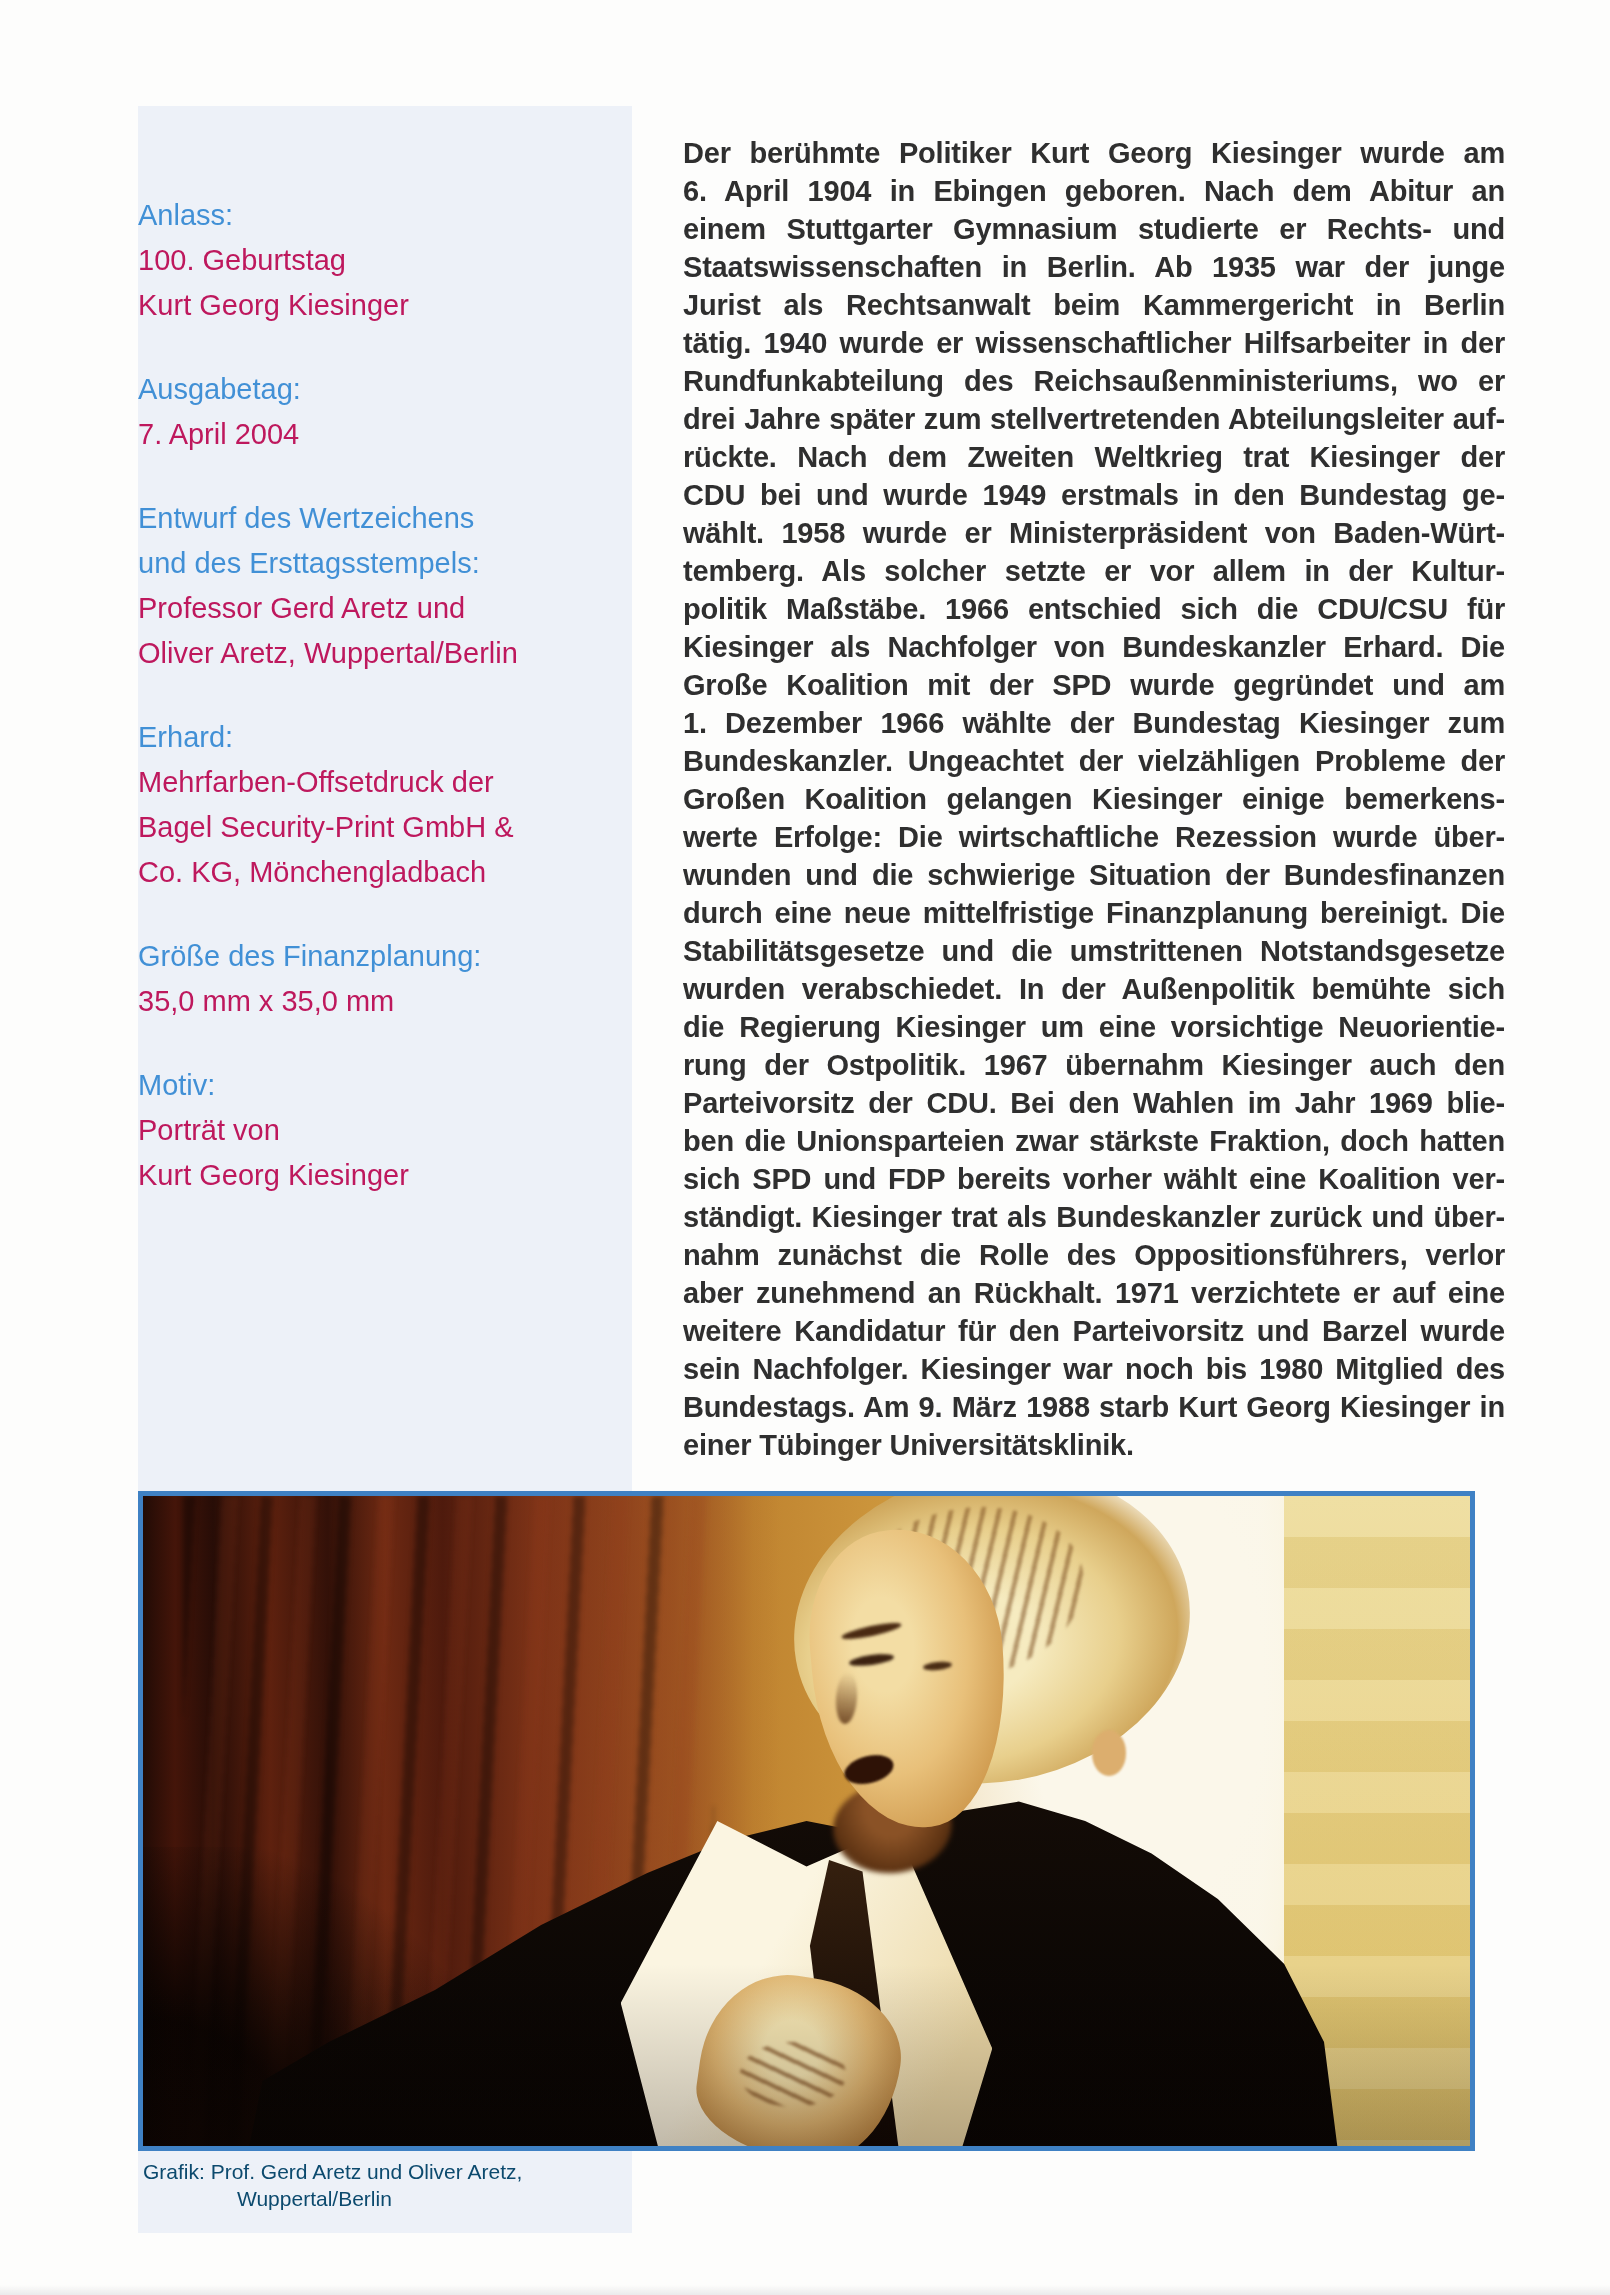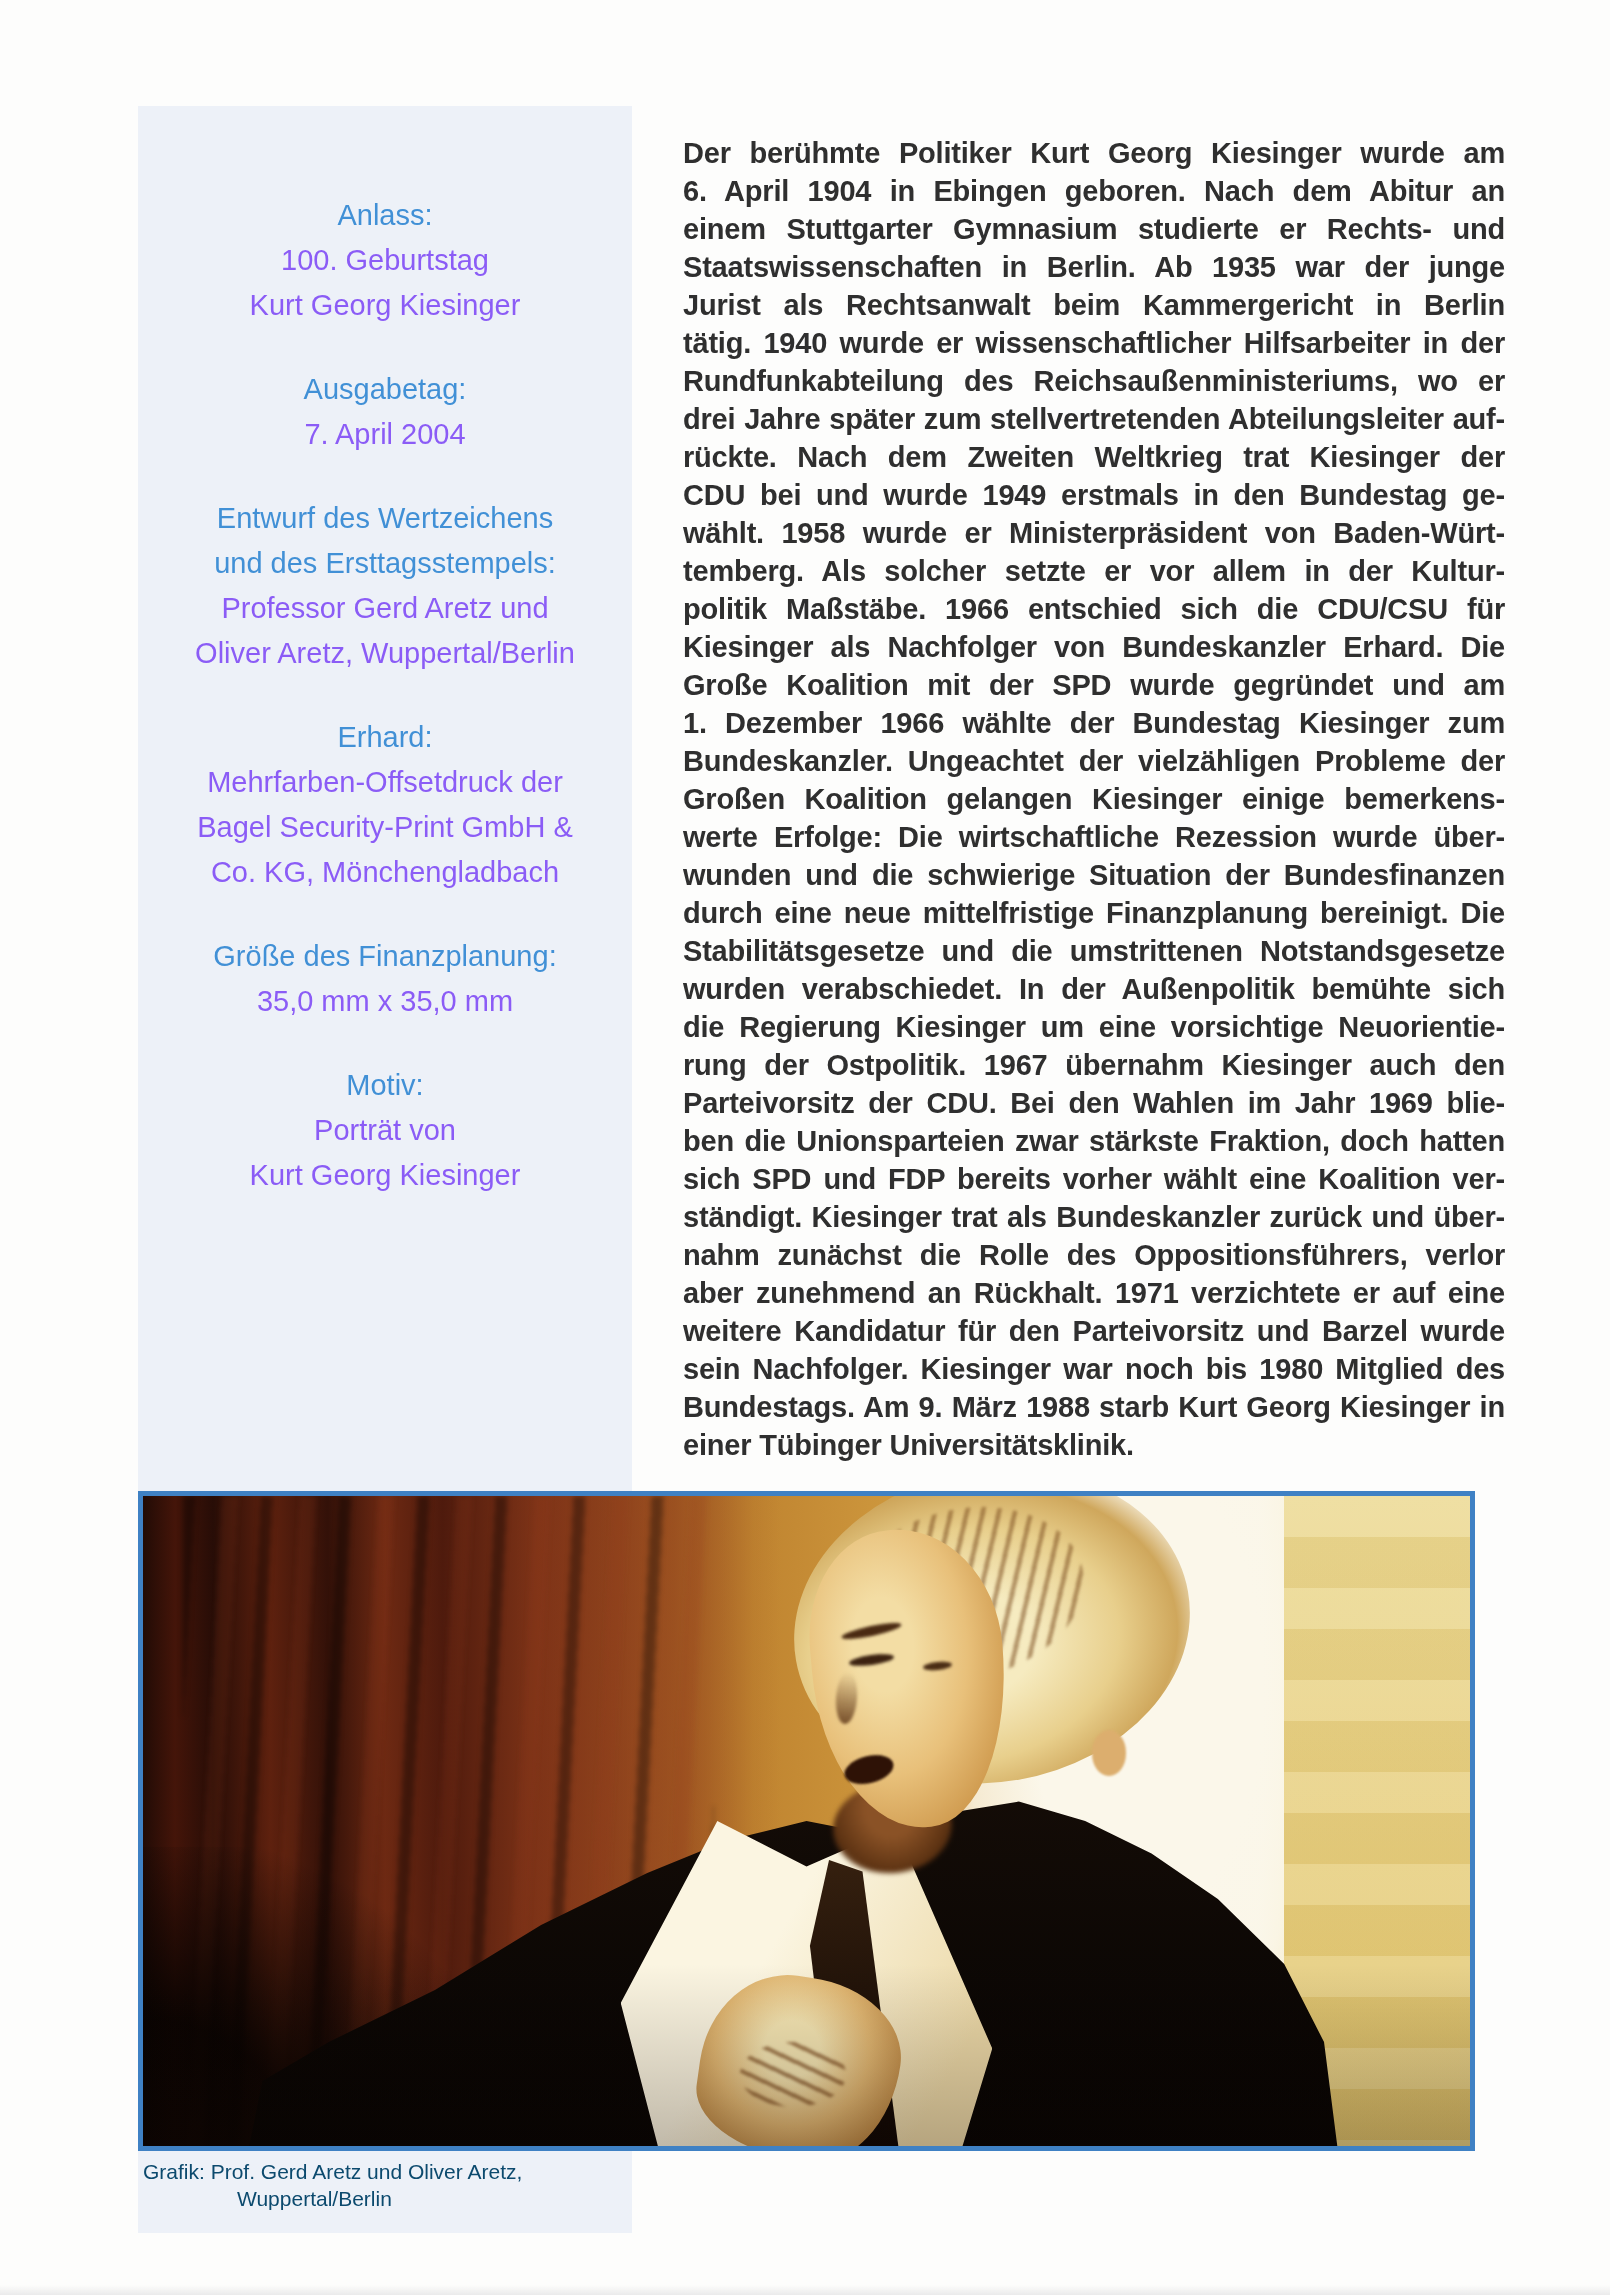--- a/index.html
+++ b/index.html
@@ -19,27 +19,27 @@
   
   .sidebar{
     position:absolute; left:138px; top:106px;
     width:494px; height:2127px;
     background:var(--sidebar-bg);
   }
   .sb-content{
     padding-top:87px;
     display:flex; flex-direction:column; gap:39px;
   }
-  .sb-group{ text-align:center; }
+  .sb-group{ text-align:left; }
   .sb-heading{
     color:var(--accent);
     font-size:29px; line-height:45px;
   }
   .sb-line{
-    color:#8b5cf6;
+    color:#be185d;
     font-size:29px; line-height:45px;
   }
   
   .article{
     position:absolute; left:683px; top:134px; width:822px;
   }
   .body-line{
     font-size:29px; line-height:38px;
     color:var(--body-ink);
     letter-spacing:-0.2px;

